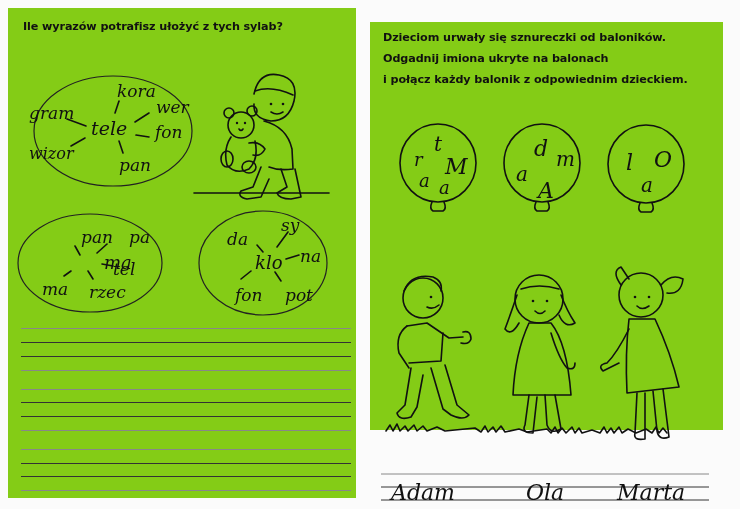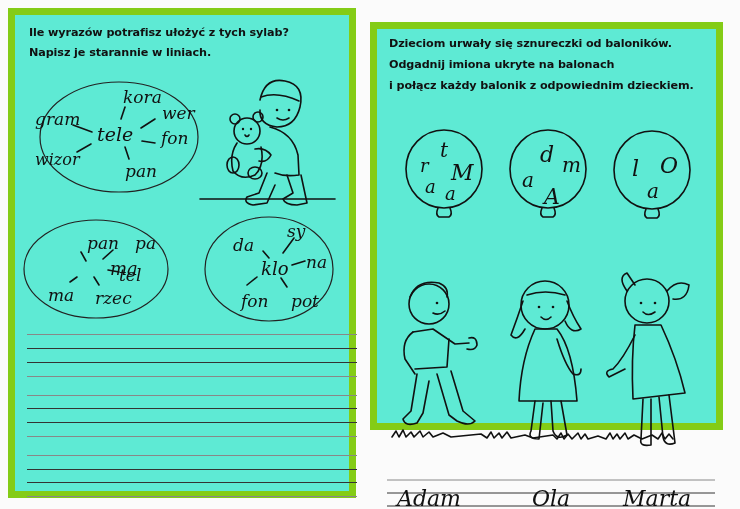--- a/index.html
+++ b/index.html
@@ -1,35 +1,34 @@
 <!DOCTYPE html>
 <html><head>
 <meta charset="utf-8">
 <style>
   html, body { margin:0; padding:0; }
   body { width:740px; height:509px; background:#fbfbfb; position:relative; overflow:hidden;
          font-family:"DejaVu Sans", sans-serif; color:#111; }
-  .page { position:absolute; background:#5eead4; border:7px solid #84cc16; box-sizing:border-box; }
+  .page { position:absolute; background:#84cc16; border:1px solid #84cc16; box-sizing:border-box; }
   #left-page { left:8px; top:8px; width:348px; height:490px; }
   #right-page { left:370px; top:22px; width:353px; height:408px; }
   .instr { position:absolute; font-family:"DejaVu Sans", sans-serif; font-weight:bold;
            font-size:11.2px; line-height:20px; color:#111; white-space:nowrap; letter-spacing:-0.1px; }
   .cursive { font-family:"DejaVu Serif", serif; font-style:italic; fill:#111; }
   svg { position:absolute; left:0; top:0; overflow:visible; }
   .stroke { fill:none; stroke:#111; stroke-width:1.6; stroke-linecap:round; stroke-linejoin:round; }
   .thin { fill:none; stroke:#222; stroke-width:1.2; }
   .line-rule { position:absolute; height:1px; background:#333; }
   .line-light { position:absolute; height:1px; background:#888; }
 </style>
 </head>
 <body>
 
 <div id="left-page" class="page">
   <div class="instr" style="left:14px; top:8px;">Ile wyrazów potrafisz ułożyć z tych sylab?</div>
-  <div class="instr" style="left:14px; top:28px;">Napisz je starannie w liniach.</div>
 
   <svg width="348" height="490">
 
     <g>
       <ellipse class="thin" cx="104" cy="122" rx="79" ry="55"></ellipse>
       <line class="stroke" x1="110" y1="92" x2="106" y2="104"></line>
       <line class="stroke" x1="58" y1="110" x2="77" y2="117"></line>
       <line class="stroke" x1="140" y1="104" x2="126" y2="113"></line>
       <line class="stroke" x1="127" y1="126" x2="140" y2="128"></line>
       <line class="stroke" x1="76" y1="129" x2="62" y2="137"></line>

